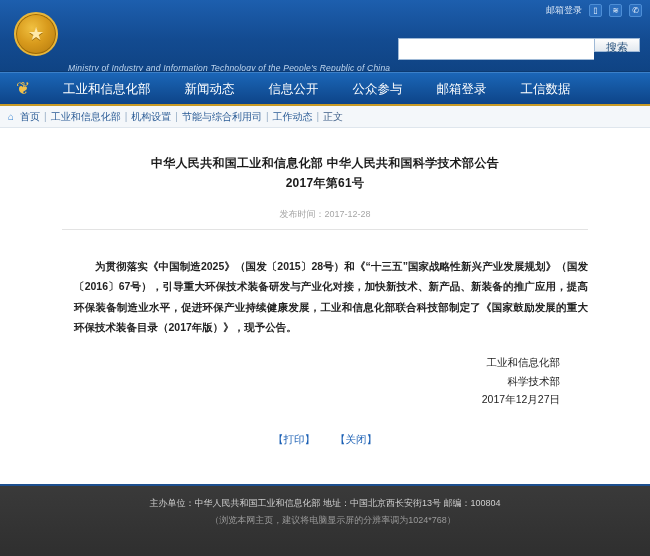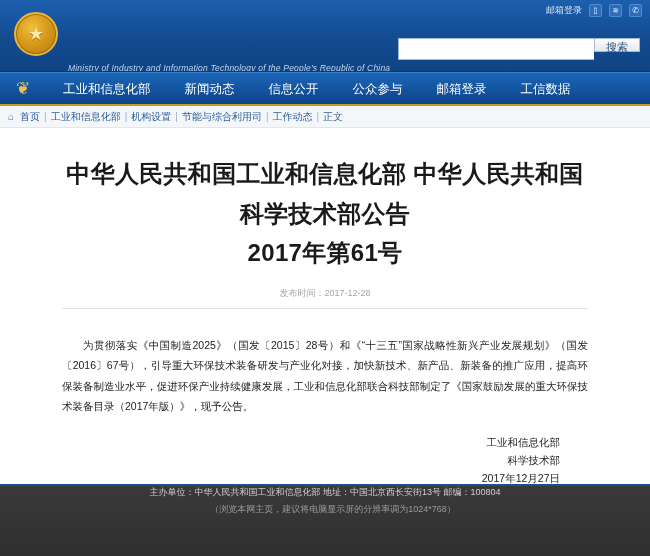--- a/index.html
+++ b/index.html
@@ -100,44 +100,45 @@
   .crumb .sep { color:#9bb0c7; }
 
   
   .article {
     position:relative;
     height: 378px;
     padding: 26px 62px 0 62px;
     background:#fff;
   }
   .art-title {
-    text-align:center; color:#1a1a1a; font-size:24px; font-weight:bold;
+    text-align:center; color:#1a1a1a; font-size:12px; font-weight:bold;
     line-height:1.65; letter-spacing:.3px;
   }
   .art-time {
     text-align:center; color:#a6a6a6; font-size:9px; margin-top:14px;
   }
   .hr-line { margin-top:8px; border-top:1px solid #e3e3e3; }
   .art-body { margin-top:26px; color:#222; font-size:10.5px; line-height:1.95; }
-  .art-body p { margin:0 0 6px 0; text-indent:2em; text-align:justify; }
+  .art-body p { margin:0 0 6px 12px; text-indent:2em; text-align:justify;font-weight:bold; }
   .signoff {
     margin-top:16px; text-align:right; color:#222; font-size:10.5px;
     line-height:1.75; padding-right:28px;
   }
   .actions {
     margin-top:24px; text-align:center; font-size:10.5px; color:#1a5fb4;
   }
   .actions a { color:#1a5fb4; text-decoration:none; cursor:pointer; }
   .actions .gap { display:inline-block; width:14px; }
 
   
   .footer {
     position:absolute; left:0; bottom:0; width:650px; height:72px;
     background: linear-gradient(180deg,#3a3a3a 0%, #2f2f2f 100%);
     color:#cfcfcf; text-align:center;
+    padding-top:11px;
   }
   .footer .ftop { height:2px; background:#1c4f8f; position:absolute; top:0; left:0; right:0;}
   .footer div.line { font-size:9px; line-height:1.85; }
   .footer .dim { color:#9a9a9a;margin-left:16px; }
 </style>
 </head>
 <body>
 
 <div class="page">
 

